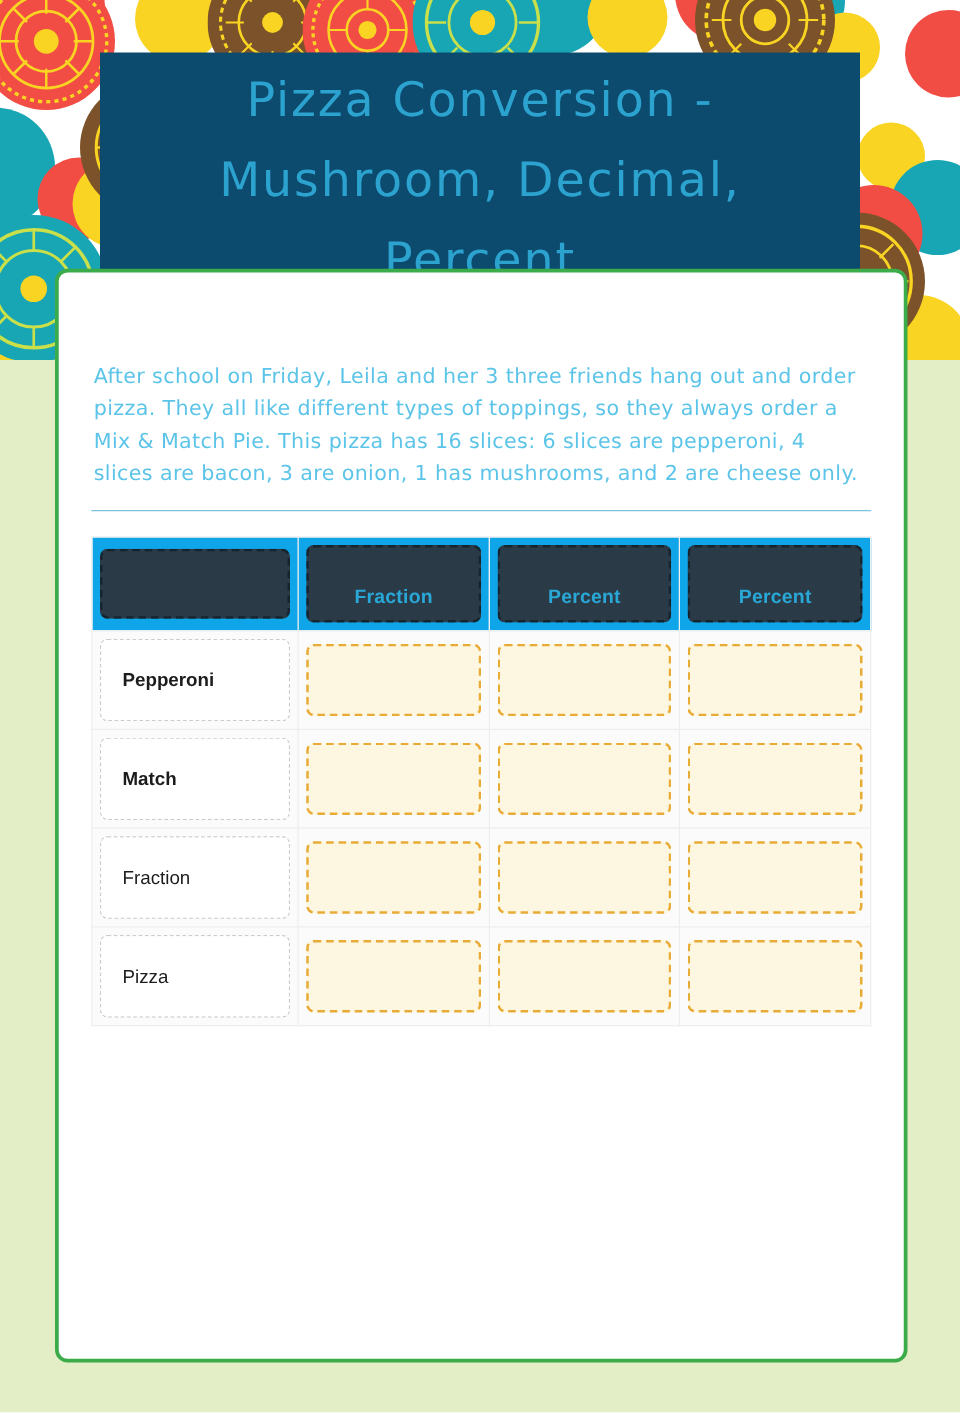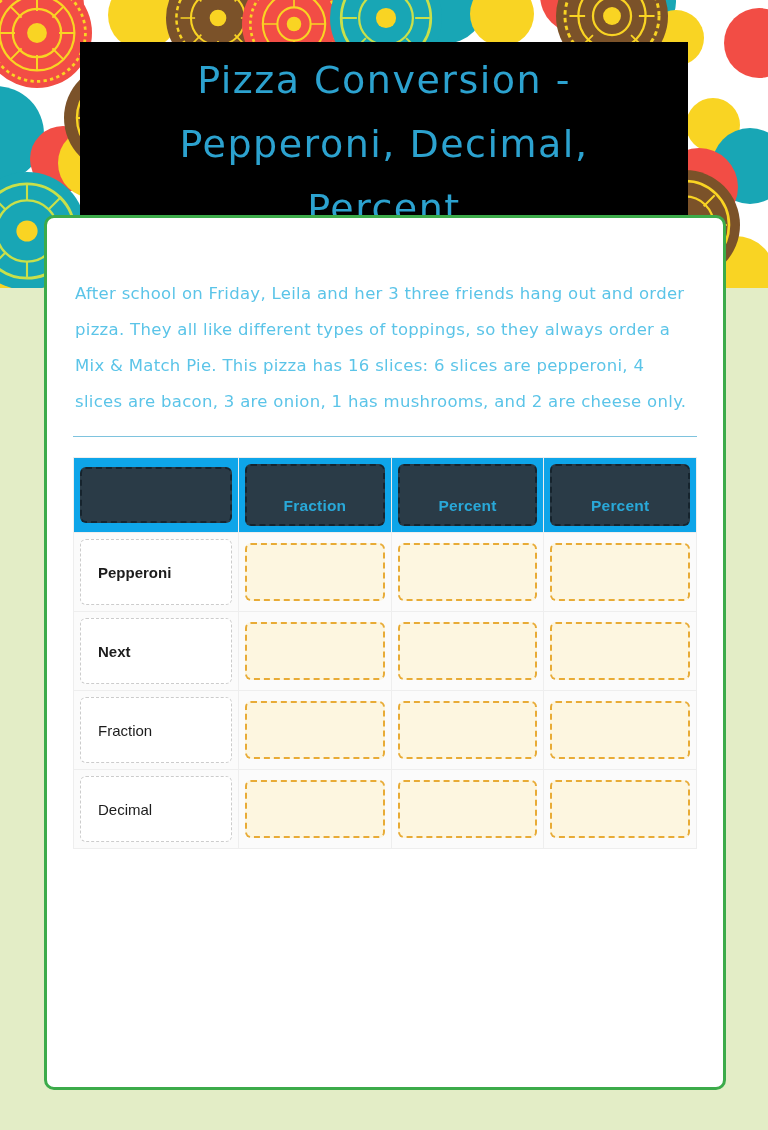--- a/index.html
+++ b/index.html
@@ -36,21 +36,21 @@
     border-radius: 50%;
     display: block;
   }
   .mandala svg { display: block; width: 100%; height: 100%; }
 
   
   #title-panel {
     position: absolute;
     left: 80px; top: 42px;
     width: 608px; height: 182px;
-    background: #000000;
+    background: #0c4a6e;
     overflow: hidden;
     z-index: 3;
   }
   #title-text {
     font-family: "DejaVu Sans", sans-serif;
     font-size: 38px;
     line-height: 64px;
     letter-spacing: 1.5px;
     color: #2ca2cf;
     text-align: center;
@@ -69,24 +69,25 @@
     z-index: 5;
     overflow: hidden;
   }
 
   #card-inner { padding: 58px 26px 20px 26px; }
 
   
   #story-text {
     font-family: "DejaVu Sans", sans-serif;
     font-size: 16.5px;
-    line-height: 36px;
+    line-height: 26px;
     color: #5bc4e8;
     letter-spacing: 0.3px;
     padding: 0 2px;
+    margin-top: 12px;
   }
 
   #divider {
     margin: 16px 0 16px 0;
     height: 1px;
     background: #7ec3de;
     border: 0;
   }
 
   
@@ -310,21 +311,21 @@
       <circle cx="50" cy="50" r="40" fill="none" stroke="#c9e04a" stroke-width="2.4"></circle>
       <circle cx="50" cy="50" r="24" fill="none" stroke="#c9e04a" stroke-width="2"></circle>
       <circle cx="50" cy="50" r="8" fill="#f9d423"></circle>
         </svg>
     </div>
   </div>
 
   <div id="title-panel">
     <div id="title-text">
       <div>Pizza Conversion -</div>
-      <div>Pepperoni, Decimal,</div>
+      <div>Mushroom, Decimal,</div>
       <div>Percent</div>
     </div>
   </div>
 
   <div id="worksheet-card">
     <div id="card-inner">
 
       <p id="story-text">After school on Friday, Leila and her 3 three friends hang out and order pizza. They all like different types of toppings, so they always order a Mix &amp; Match Pie. This pizza has 16 slices: 6 slices are pepperoni, 4 slices are bacon, 3 are onion, 1 has mushrooms, and 2 are cheese only.</p>
 
       <hr id="divider">
@@ -376,21 +377,21 @@
               <div class="answer-box"></div>
             </td>
             <td>
               <div class="answer-box"></div>
             </td>
           </tr>
 
           <tr>
             <td class="label-cell">
               <div class="label-box">
-                <span class="label-text bold">Next</span>
+                <span class="label-text bold">Match</span>
               </div>
             </td>
             <td>
               <div class="answer-box"></div>
             </td>
             <td>
               <div class="answer-box"></div>
             </td>
             <td>
               <div class="answer-box"></div>
@@ -411,21 +412,21 @@
               <div class="answer-box"></div>
             </td>
             <td>
               <div class="answer-box"></div>
             </td>
           </tr>
 
           <tr>
             <td class="label-cell">
               <div class="label-box">
-                <span class="label-text">Decimal</span>
+                <span class="label-text">Pizza</span>
               </div>
             </td>
             <td>
               <div class="answer-box"></div>
             </td>
             <td>
               <div class="answer-box"></div>
             </td>
             <td>
               <div class="answer-box"></div>

